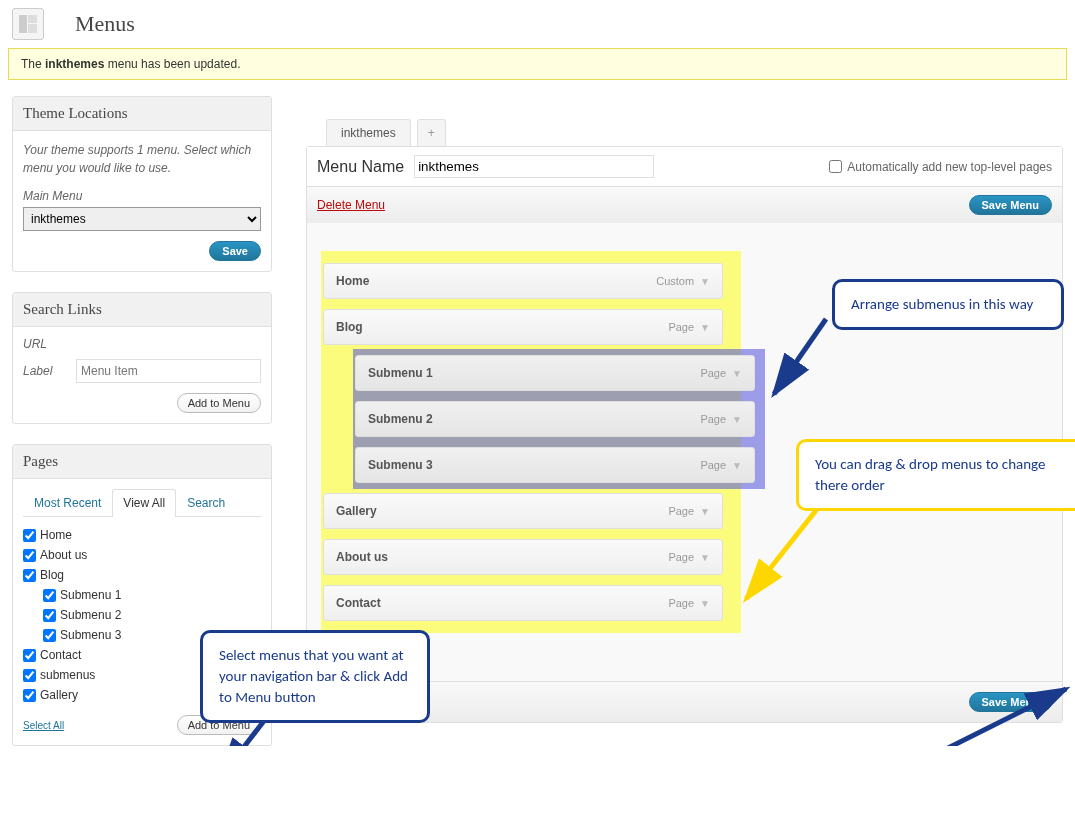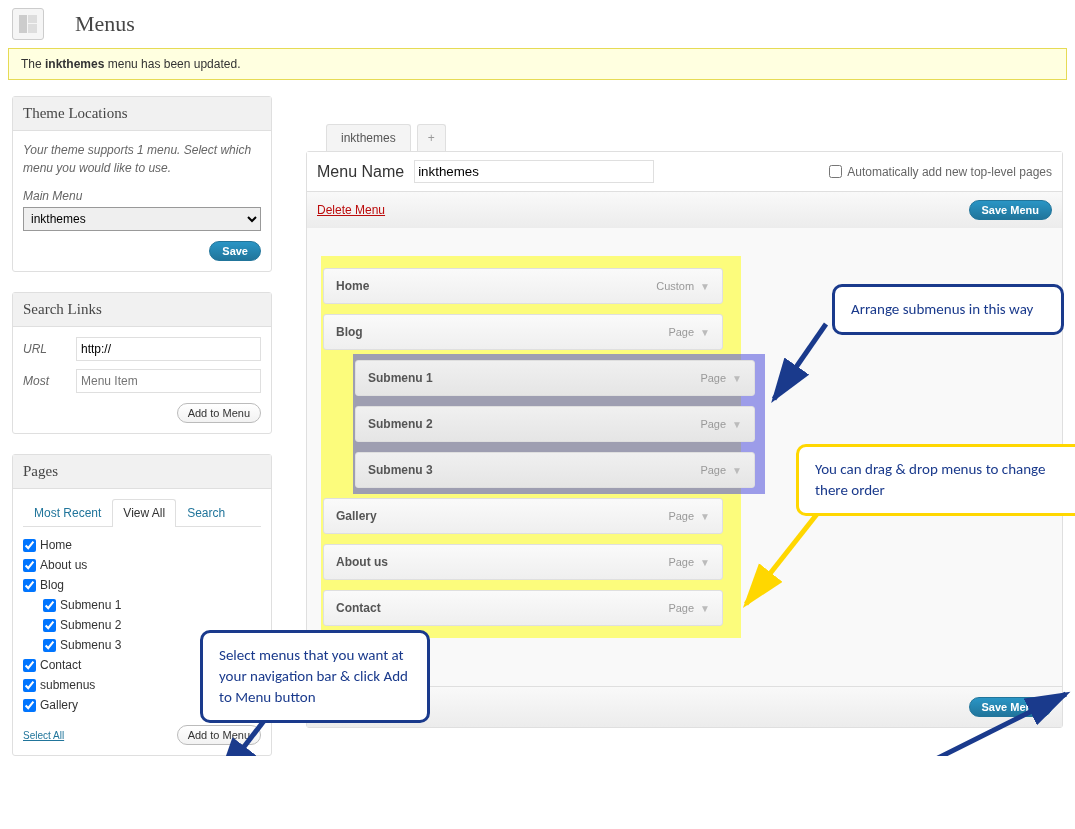--- a/index.html
+++ b/index.html
@@ -109,24 +109,23 @@
           <button class="btn">Save</button>
         </div>
       </div>
     </div>
 
     <div class="widget">
       <div class="widget-header">Search Links</div>
       <div class="widget-body">
         <div class="form-row">
           <label>URL</label>
-          <input type="text" value="http://" style="">
         </div>
         <div class="form-row">
-          <label>Most</label>
+          <label>Label</label>
           <input type="text" placeholder="Menu Item" style="">
         </div>
         <div class="btn-right">
           <button class="btn-light">Add to Menu</button>
         </div>
       </div>
     </div>
 
     <div class="widget">
       <div class="widget-header">Pages</div>

